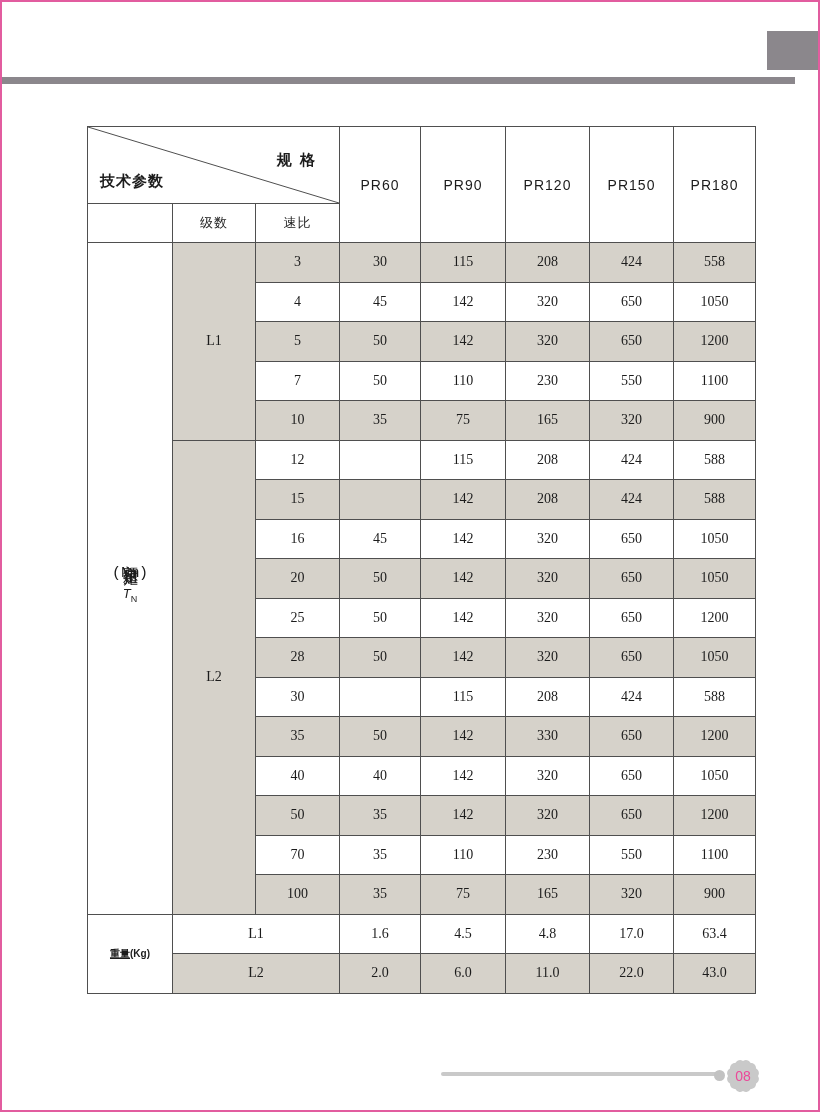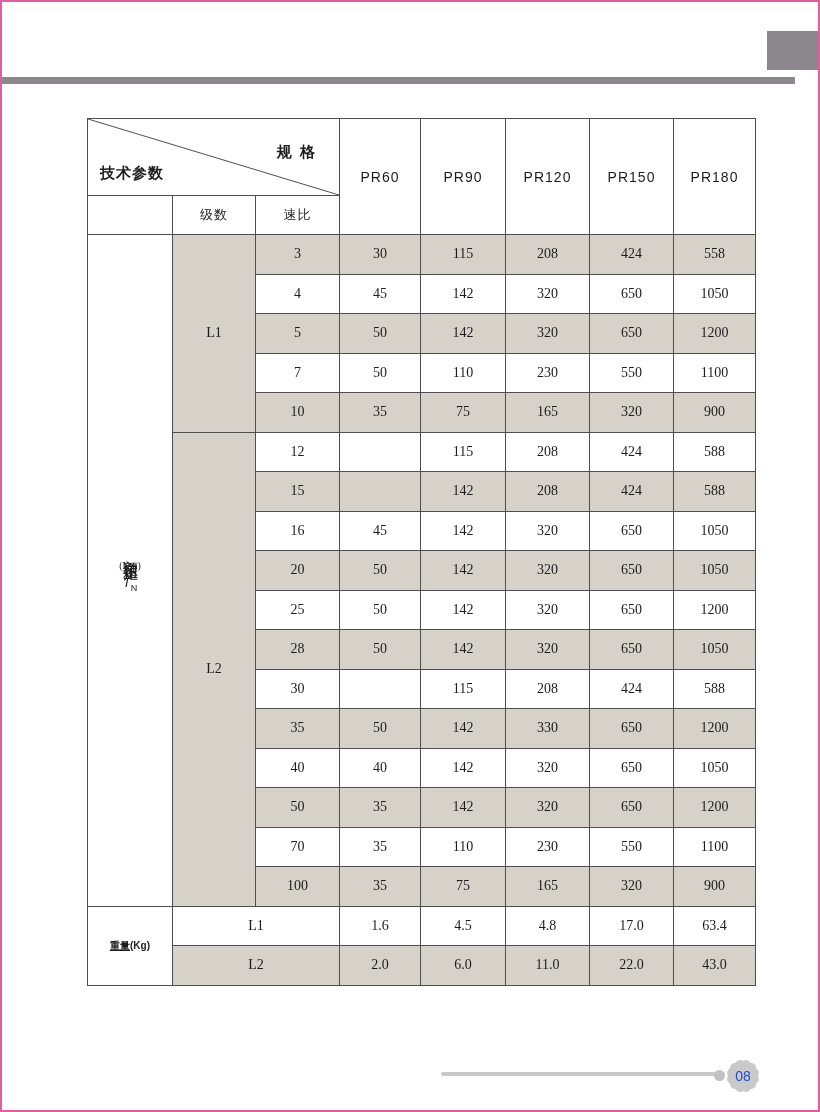--- a/index.html
+++ b/index.html
@@ -12,21 +12,21 @@
     overflow:hidden;
     font-family:"Liberation Sans","DejaVu Sans",sans-serif;
     color:#1c1c1c;
   }
   
   .top-block{position:absolute;top:29px;left:765px;width:52px;height:39px;background:#8b878c;}
   .top-rule{position:absolute;top:75px;left:0;width:793px;height:7px;background:#8b878c;}
 
   
   table.spec-table{
-    position:absolute;left:85px;top:116px;width:668px;
+    position:absolute;left:85px;top:124px;width:668px;
     border-collapse:collapse;table-layout:fixed;
     font-size:14px;
   }
   .spec-table th,.spec-table td{
     border:1px solid #4f4f4f;
     text-align:center;vertical-align:middle;
     padding:0;overflow:hidden;
   }
   .spec-table thead th{background:#fff;font-weight:normal;}
   .corner-cell{position:relative;height:76px;background:#fff;}
@@ -51,40 +51,40 @@
   td.weight-label .u{text-decoration:underline;}
   td.ratio-cell,td.value-cell,td.weight-stage,td.weight-value{
     font-family:"Liberation Serif","DejaVu Serif",serif;
     font-size:14px;
   }
   .torque-wrap{display:flex;flex-direction:column;align-items:center;justify-content:center;gap:4px;}
   .torque-vert{
     writing-mode:vertical-rl;text-orientation:upright;
     font-size:15px;letter-spacing:2px;
   }
-  .torque-unit{font-family:Liberation Serif, serif;font-size:10px;}
+  .torque-unit{font-family:Liberation Mono, monospace;font-size:15px;}
   .torque-sym{font-family:Liberation Sans, sans-serif;font-size:13px;}
   .torque-sym i{font-style:italic;}
   .torque-sym sub{font-size:9px;}
 
   
   .footer-rule{position:absolute;top:1070px;left:439px;width:277px;height:4px;background:#c9c9c9;border-radius:2px;}
   .footer-dot{position:absolute;top:1068px;left:712px;width:11px;height:11px;background:#c2c2c2;border-radius:50%;}
   .gear{position:absolute;top:1054px;left:721px;width:40px;height:40px;}
   .gear .tooth{
     position:absolute;top:7px;left:7px;width:26px;height:26px;
     background:#c9c9c9;border-radius:5px;
   }
   .gear .t2{transform:rotate(30deg);}
   .gear .t3{transform:rotate(60deg);}
   .gear .t1{transform:rotate(0deg);}
   .gear .body{position:absolute;top:5px;left:5px;width:30px;height:30px;background:#c9c9c9;border-radius:50%;}
   .gear .page-num{
     position:absolute;inset:0;display:flex;align-items:center;justify-content:center;
-    font-size:14px;color:#1d4ed8;font-family:"Liberation Sans","DejaVu Sans",sans-serif;
+    font-size:14px;color:#ec4899;font-family:"Liberation Sans","DejaVu Sans",sans-serif;
   }
 </style>
 </head>
 <body>
 
 <div class="page">
 
   <div class="top-block"></div>
   <div class="top-rule"></div>
 

